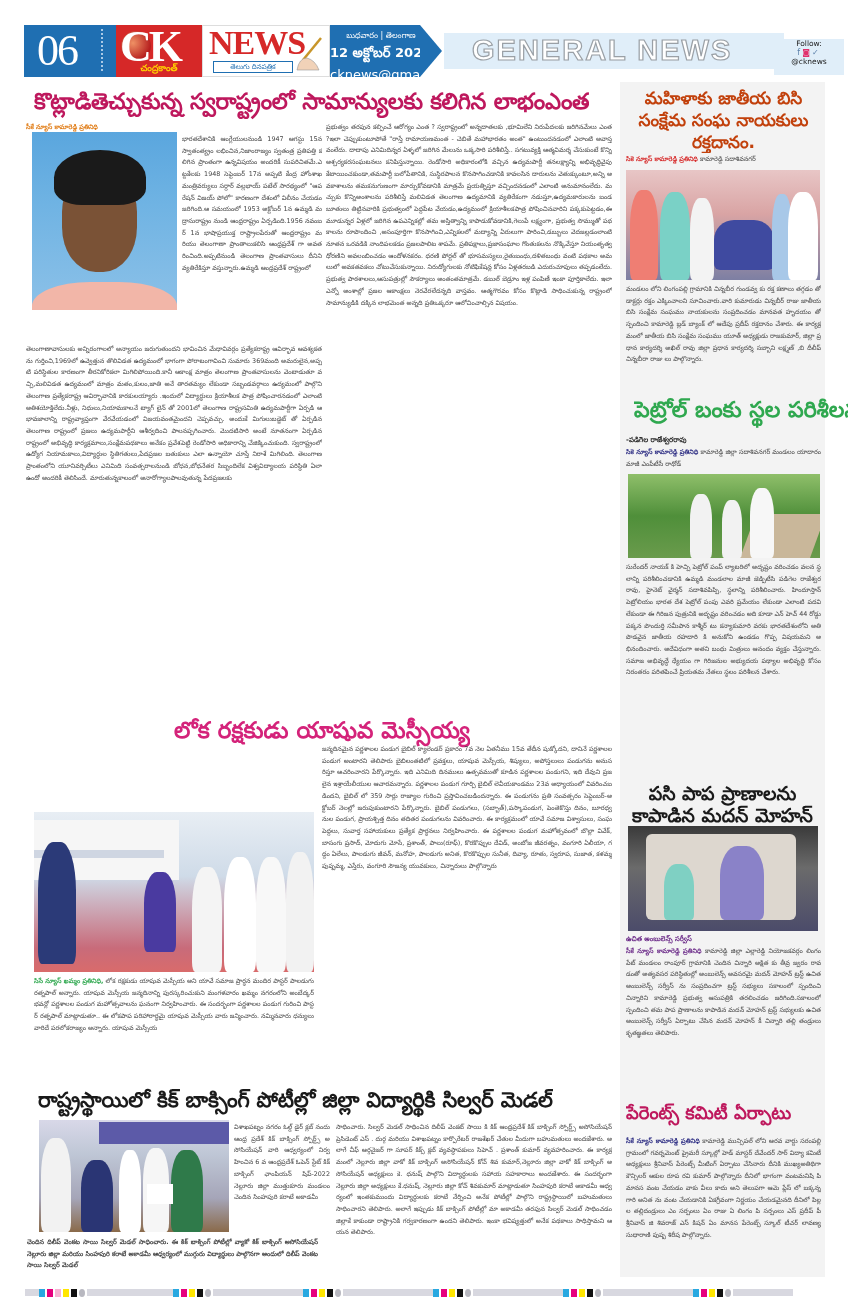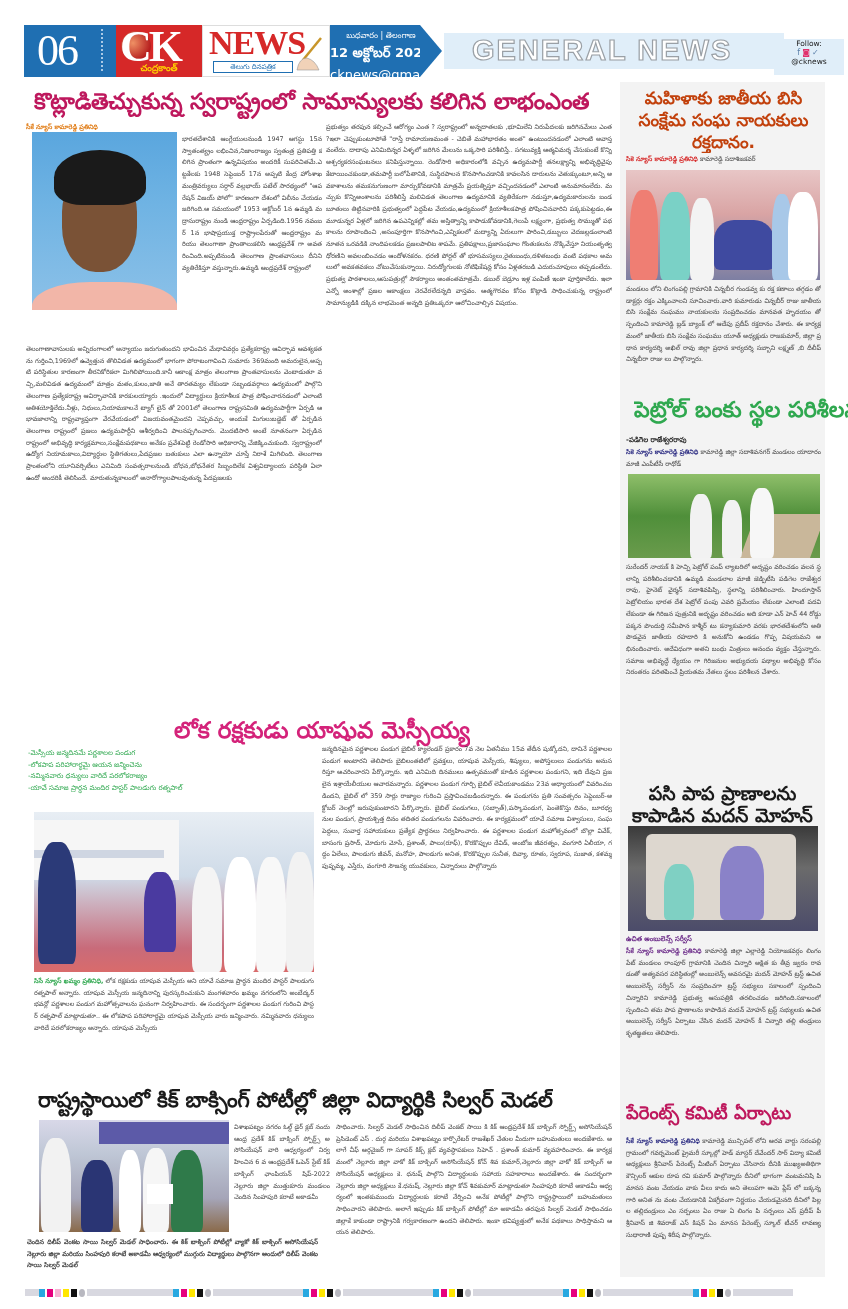--- a/index.html
+++ b/index.html
@@ -127,26 +127,20 @@
     <div class="body-text" style="position:absolute; left:2px; top:40px; width:296px; height:15px; overflow:hidden; text-indent:0;">
       <span class="byline by-orange">సీకే న్యూస్ కామారెడ్డి ప్రతినిధి</span>
     </div>
     <div class="body-text" style="position:absolute; left:158px; top:52px; width:140px; height:205px; overflow:hidden;">భారతదేశానికి ఆంగ్లేయులనుండి 1947 ఆగస్టు 15న స్వాతంత్య్రం లభించిన,నిజాంరాజ్యం స్వతంత్ర ప్రతిపత్తి కలిగిన ప్రాంతంగా ఉన్నవిషయం అందరికీ సుపరిచితమే.ఎట్టకేలకు 1948 సెప్టెంబర్ 17న అప్పటి కేంద్ర హోంశాఖ మంత్రివర్యులు సర్దార్ వల్లభాయ్ పటేల్ సారథ్యంలో "ఆపరేషన్ విజయ్ పోలో" కారణంగా దేశంలో విలీనం చేయడం జరిగింది.ఆ సమయంలో 1953 అక్టోబర్ 1న ఉమ్మడి మద్రాసురాష్ట్రం నుండి ఆంధ్రరాష్ట్రం ఏర్పడింది.1956 నవంబర్ 1న భాషాప్రయుక్త రాష్ట్రాలపేరుతో ఆంధ్రరాష్ట్రం మరియు తెలంగాణా ప్రాంతాలుకలిసి ఆంధ్రప్రదేశ్ గా అవతరించింది.అప్పటినుండి తెలంగాణ ప్రాంతవాసులు దీనిని వ్యతిరేకిస్తూ వస్తున్నారు.ఉమ్మడి ఆంధ్రప్రదేశ్ రాష్ట్రంలో</div>
     <div class="body-text" style="position:absolute; left:2px; top:262px; width:296px; height:360px; overflow:hidden;">తెలంగాణావాసులకు అన్నిరంగాలలో అన్యాయం జరుగుతుందని భావించిన మేధావివర్గం ప్రత్యేకరాష్ట్ర ఆవిర్భావ ఆవశ్యకతను గుర్తించి,1969లో ఉవ్వెత్తున తొలివిడత ఉద్యమంలో భాగంగా పోరాటంగావించి సుమారు 369మంది అమరులైన,అప్పటి పరిస్థితుల కారణంగా తీరనికోరికలా మిగిలిపోయింది.కానీ ఆకాంక్ష మాత్రం తెలంగాణ ప్రాంతవాసులను వెంటాడుతూ వచ్చి,మలివిడత ఉద్యమంలో మాత్రం మతం,కులం,జాతి అనే తారతమ్యం లేకుండా సబ్బండవర్గాలు ఉద్యమంలో పాల్గొని తెలంగాణ ప్రత్యేకరాష్ట్ర ఆవిర్భావానికి కారకులయ్యారు .ఇందులో విద్యార్థులు క్రియాశీలక పాత్ర పోషించారనడంలో ఎలాంటి అతిశయోక్తిలేదు.నీళ్లు, నిధులు,నియామకాలనే ట్యాగ్ లైన్ తో 2001లో తెలంగాణ రాష్ట్రసమితి ఉద్యమపార్టీగా ఏర్పడి ఆ భావజాలాన్ని రాష్ట్రవ్యాప్తంగా వేరవేయడంలో విజయవంతమైందని చెప్పవచ్చు. అందుకే మిగులుబడ్జెట్ తో ఏర్పడిన తెలంగాణ రాష్ట్రంలో ప్రజలు ఉద్యమపార్టీని ఆశీర్వదించి పాలనప్పగించారు. మొదటిసారి అంటే నూతనంగా ఏర్పడిన రాష్ట్రంలో అభివృద్ధి కార్యక్రమాలు,సంక్షేమపథకాలు అనేకం ప్రవేశపెట్టి రెండోసారి అధికారాన్ని చేజిక్కించుకుంది. స్వరాష్ట్రంలో ఉద్యోగ నియామకాలు,విద్యార్థుల స్థితిగతులు,పేదప్రజల బతుకులు ఎలా ఉన్నాయో చూస్తే నిరాశే మిగిలింది. తెలంగాణ ప్రాంతంలోని యూనివర్సిటీలు ఎనిమిది సంవత్సరాలనుండి బోధన,బోధనేతర సిబ్బందిలేక విశ్వవిద్యాలయ పరిస్థితి ఏలా ఉందో అందరికీ తెలిసిందే. మారుతున్నకాలంలో అనారోగ్యాలపాలవుతున్న పేదప్రజలకు</div>
     <div class="body-text" style="position:absolute; left:302px; top:40px; width:286px; height:582px; overflow:hidden;">ప్రభుత్వం తరపున కల్పించే ఆరోగ్యం ఎంత ? స్వరాష్ట్రంలో అన్నదాతలకు ,భూమిలేని నిరుపేదలకు జరిగినమేలు ఎంత ?ఇలా చెప్పుకుంటూపోతే "రాస్తే రామాయణమంత - చెబితే మహాభారతం అంత" ఉంటుందనడంలో ఎలాంటి అవాస్తవంలేదు. దాదాపు ఎనిమిదిన్నర ఏళ్ళలో జరిగిన మేలును ఒక్కసారి పరిశీలిస్తే.. సగటువ్యక్తి ఆత్మవిమర్శ చేసుకుంటే కొన్ని అశ్చర్యకరసంఘటనలు కనిపిస్తున్నాయి. రెండోసారి అధికారంలోకి వచ్చిన ఉద్యమపార్టీ తనలక్ష్యాన్ని అభివృద్ధివైపు కేటాయించకుండా,తమపార్టీ బలోపేతానికి, సుస్థిరపాలన కొనసాగించడానికి కావలసిన దారులను వెతుక్కుంటూ,అన్ని అవకాశాలను తమకనుగుణంగా మార్చుకోవడానికి మాత్రమే ప్రయత్నిస్తూ వచ్చిందనడంలో ఎలాంటి అనుమానంలేదు. మచ్చుకు కొన్నిఅంశాలను పరిశీలిస్తే మలివిడత తెలంగాణ ఉద్యమానికి వ్యతిరేకంగా నడుస్తూ,ఉద్యమకారులను బండబూతులు తిట్టినవారికి ప్రభుత్వంలో పెద్దపీట వేయడం,ఉద్యమంలో క్రియాశీలకపాత్ర పోషించినవారిని పక్కకుపెట్టడం,ఈ మూడున్నర ఏళ్లలో జరిగిన ఉపఎన్నికల్లో తమ అస్తిత్వాన్ని కాపాడుకోవడానికి,గెలుపే లక్ష్యంగా, ప్రభుత్వ సొమ్ముతో పథకాలను రూపొందించి ,అసంపూర్తిగా కొనసాగించి,ఎన్నికలలో మద్యాన్ని ఏరులుగా పారించి,డబ్బులు వెదజల్లడంలాంటి నూతన ఒరవడికి నాందిపలకడం ప్రజలపాలిట శాపమే. ప్రతిపక్షాలు,ప్రజాసంఘాల గొంతుకలను నొక్కివేస్తూ నియంతృత్వ ధోరణిని అవలంబించడం ఆందోళనకరం. ధరణి పోర్టల్ తో భూసమస్యలు,రైతుబంధు,దళితబంధు వంటి పథకాల అమలులో అవకతవకలు చోటుచేసుకున్నాయి. నిరుద్యోగులకు నోటిఫికేషన్ల కోసం ఏళ్లతరబడి ఎదురుచూపులు తప్పడంలేదు. ప్రభుత్వ పాఠశాలలు,ఆసుపత్రుల్లో సౌకర్యాలు అంతంతమాత్రమే. డబుల్ బెడ్రూం ఇళ్ల పంపిణీ ఇంకా పూర్తికాలేదు. ఇలా ఎన్నో అంశాల్లో ప్రజల ఆకాంక్షలు నెరవేరలేదన్నది వాస్తవం. ఆత్మగౌరవం కోసం కొట్లాడి సాధించుకున్న రాష్ట్రంలో సామాన్యుడికి దక్కిన లాభమెంత అన్నది ప్రతిఒక్కరూ ఆలోచించాల్సిన విషయం.</div>
   </article>
 
   <article style="position:absolute; left:0; top:630px; width:588px; height:305px;">
     <h2 class="headline h-pink" style="position:absolute; left:150px; top:5px; font-size:23px;">లోక రక్షకుడు యాషువ మెస్సీయ్య</h2>
-    <ul class="bullets" style="left:4px; top:36px; list-style:none; width:290px;">
-      <li>-మెస్సీయ జన్మదినమే పర్ణశాలల పండుగ</li>
-      <li>-లోకపాప పరిహారార్థమై ఆయన జన్మించెను</li>
-      <li>-నమ్మినవారు ధన్యులు వారిదే పరలోకరాజ్యం</li>
-      <li>-యావే సమాజ ప్రార్థన మందిర పాస్టర్ పాలడుగు రత్నపాల్</li>
-    </ul>
     <div class="photo ph-event" style="left:10px; top:100px; width:280px; height:160px;">
       <div style="position:absolute; left:0; top:8px; width:145px; height:60px; background:#f6f6f6;"></div>
       <div style="position:absolute; left:0; top:38px; width:130px; height:8px; background:#cfd6e2;"></div>
       <div class="person" style="left:4px; top:30px; width:38px; height:122px; background:#2b3a78;"></div>
       <div class="person" style="left:110px; top:60px; width:32px; height:80px; background:#4a3aa0;"></div>
       <div class="person" style="left:158px; top:55px; width:30px; height:105px; background:#f4f4f4;"></div>
       <div class="person" style="left:190px; top:45px; width:32px; height:115px; background:#ffffff;"></div>
       <div class="person" style="left:222px; top:45px; width:30px; height:115px; background:#f8f8f8;"></div>
       <div class="person" style="left:252px; top:40px; width:28px; height:120px; background:#f2f2f2;"></div>
     </div>
@@ -173,21 +167,21 @@
     <div class="body-text" style="position:absolute; left:312px; top:40px; width:276px; height:158px; overflow:hidden;">సాధించారు. సిల్వర్ మెడల్ సాధించిన దిలీప్ వెంకట్ సాయి కి కిక్ ఆంధ్రప్రదేశ్ కిక్ బాక్సింగ్ స్పోర్ట్స్ అసోసియేషన్ ప్రెసిడెంట్ ఎస్ . దుర్గ మరియు విశాఖపట్నం కార్పొరేటర్ రాజశేఖర్ చేతుల మీదుగా బహుమతులు అందజేశారు. అలాగే చీఫ్ ఆర్గనైజర్ గా సూపర్ కిక్స్ క్లబ్ వ్యవస్థాపకులు సిహెచ్ . ప్రశాంత్ కుమార్ వ్యవహరించారు. ఈ కార్యక్రమంలో నెల్లూరు జిల్లా వాకో కిక్ బాక్సింగ్ అసోసియేషన్ కోచ్ శివ కుమార్,నెల్లూరు జిల్లా వాకో కిక్ బాక్సింగ్ అసోసియేషన్ అధ్యక్షులు కె. ధనుష్ పాల్గొని విద్యార్థులకు సహాయ సహకారాలు అందజేశారు. ఈ సందర్భంగా నెల్లూరు జిల్లా అధ్యక్షులు కే.ధనుష్, నెల్లూరు జిల్లా కోచ్ శివకుమార్ మాట్లాడుతూ సింహపురి కరాటే అకాడమీ ఆధ్వర్యంలో ఇంతకుముందు విద్యార్థులకు కరాటే నేర్పించి అనేక పోటీల్లో పాల్గొని రాష్ట్రస్థాయిలో బహుమతులు సాధించారని తెలిపారు. అలాగే ఇప్పుడు కిక్ బాక్సింగ్ పోటీల్లో మా అకాడమీ తరఫున సిల్వర్ మెడల్ సాధించడం జిల్లాకే కాకుండా రాష్ట్రానికి గర్వకారణంగా ఉందని తెలిపారు. ఇంకా భవిష్యత్తులో అనేక పథకాలు సాధిస్తామని ఆయన తెలిపారు.</div>
   </article>
 </main>
 
 <aside class="side">
 
   <section style="position:absolute; left:0; top:0; width:205px; height:310px;">
     <h2 class="headline h-navy" style="position:absolute; left:6px; top:5px; width:195px; white-space:normal; text-align:center; font-size:17px; line-height:22px;">మహిళాకు జాతీయ బిసి సంక్షేమ సంఘ నాయకులు రక్తదానం.</h2>
     <div class="body-text" style="position:absolute; left:6px; top:72px; width:195px; height:12px; overflow:hidden; white-space:nowrap;">
       <span class="byline by-red">సికె న్యూస్ కామారెడ్డి ప్రతినిధి</span>
-      <span>కామారెడ్డి సదాశిజకవర్</span>
+      <span>కామారెడ్డి సదాశివనగర్</span>
     </div>
     <div class="photo ph-blood" style="left:6px; top:88px; width:194px; height:110px;">
       <div class="person" style="left:4px; top:20px; width:28px; height:90px; background:#ef7e73;"></div>
       <div class="person" style="left:34px; top:22px; width:30px; height:88px; background:#7ad1c6;"></div>
       <div class="person" style="left:64px; top:28px; width:24px; height:82px; background:#f3f3f3;"></div>
       <div style="position:absolute; left:88px; top:50px; width:60px; height:50px; background:#3f4aa0; border-radius:20px 20px 6px 6px;"></div>
       <div class="person" style="left:146px; top:24px; width:20px; height:86px; background:#a8c8e8;"></div>
       <div class="person" style="left:162px; top:22px; width:30px; height:88px; background:#ffffff;"></div>
     </div>
     <div class="body-text" style="position:absolute; left:6px; top:202px; width:195px; height:108px; overflow:hidden;">మండలం లోని లింగంపల్లి గ్రామానికి చిన్నబీర గుండవ్వ కు రక్త కణాలు తగ్గడం తో డాక్టర్లు రక్తం ఎక్కించాలని సూచించారు.వారి కుమారుడు చిన్నబీర్ రాజు జాతీయ బిసి సంక్షేమ సంఘము నాయకులను సంప్రదించడం మానవత హృదయం తో స్పందించి కామారెడ్డి బ్లడ్ బ్యాంక్ లో ఆదేపు ప్రదీప్ రక్తదానం చేశారు. ఈ కార్యక్రమంలో జాతీయ బిసి సంక్షేమ సంఘము యూత్ అధ్యక్షుడు రాజకుమార్, జిల్లా ప్రధాన కార్యదర్శి అఖిల్ రావు జిల్లా ప్రధాన కార్యదర్శి సబ్బాని లక్ష్మణ్ ,బి దీలీప్ చిన్నబీరా రాజు లు పాల్గొన్నారు.</div>

